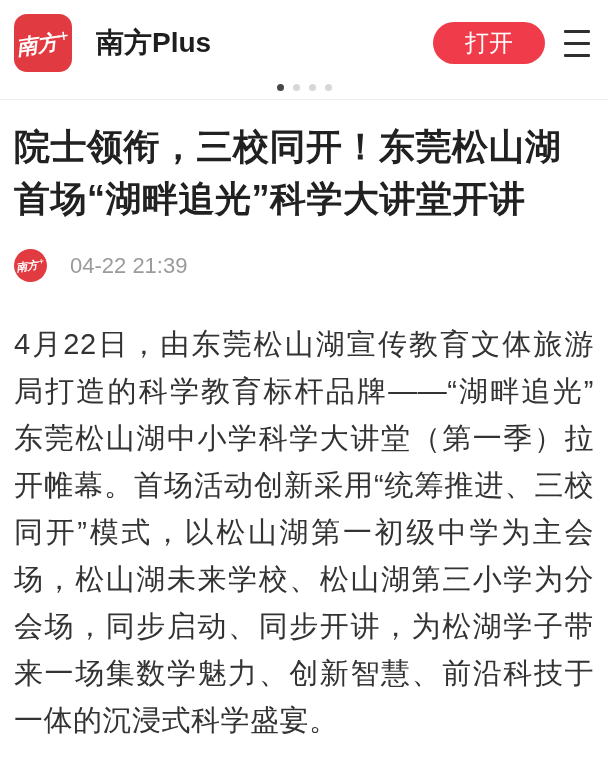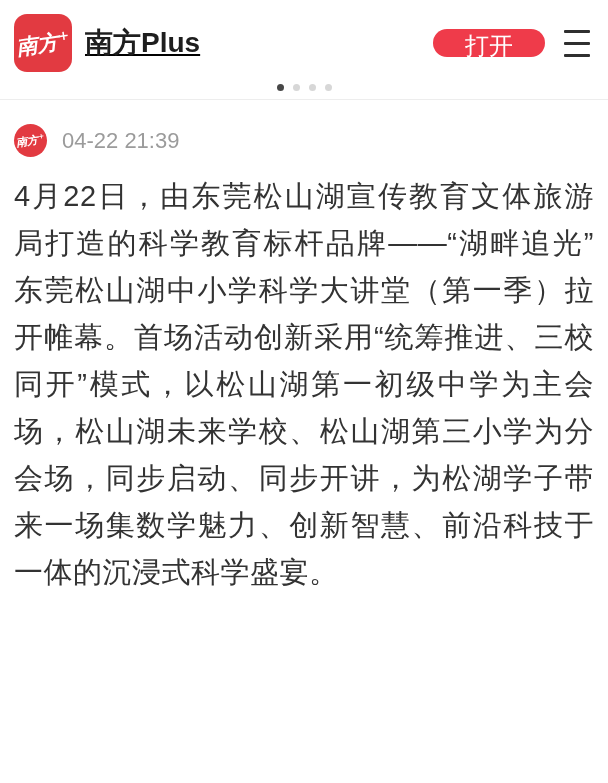--- a/index.html
+++ b/index.html
@@ -44,37 +44,37 @@
     transform: rotate(-8deg);
     white-space: nowrap;
     line-height: 1;
   }
   .app-logo .logo-script { font-size: 21px; }
   .logo-plus {
     font-size: 0.62em;
     vertical-align: super;
     margin-left: 1px;
   }
-  .app-info { margin-left: 13px; min-width: 0; text-decoration: underline; }
+  .app-info { margin-left: 24px; min-width: 0; }
   .app-name {
     font-size: 28px;
     font-weight: 700;
     color: #1e1e1e;
     line-height: 1.15;
   }
   .app-tagline {
     font-size: 21px;
     color: #a6a6a6;
     margin-top: 5px;
     white-space: nowrap;
   }
   .open-btn {
     margin-left: auto;
     width: 112px;
-    height: 28px;
+    height: 42px;
     border: none;
     border-radius: 22px;
     background: var(--accent-red);
     color: #ffffff;
     font-size: 24px;
     font-family: inherit;
     cursor: pointer;
     flex-shrink: 0;
   }
   .menu-btn {
@@ -142,27 +142,27 @@
     justify-content: center;
     flex-shrink: 0;
   }
   .byline-badge .logo-script { font-size: 11px; }
   .authors {
     margin-left: 12px;
     font-size: 22px;
     color: var(--muted-gray);
   }
   .timestamp {
-    margin-left: 15px;
+    margin-left: 23px;
     font-size: 22px;
     color: var(--muted-gray);
     text-align: center;
   }
   .body-text {
-    margin: 16px 0 0 0;
+    margin: 39px 0 0 0;
     font-size: 29px;
     line-height: 47px;
     color: var(--body-color);
     text-align: justify;
     letter-spacing: 0.5px;
   }
 </style>
 </head>
 <body>
 
@@ -185,20 +185,21 @@
 
   <div class="dots">
       <span class="dot active"></span>
       <span class="dot"></span>
       <span class="dot"></span>
       <span class="dot"></span>
     </div>
   <div class="divider"></div>
 
   <main class="article">
+    <h1 class="article-title">院士领衔，三校同开！东莞松山湖首场“湖畔追光”科学大讲堂开讲</h1>
 
     <div class="byline">
       <span class="byline-badge">
         <span class="logo-script"><span>南方</span><span class="logo-plus">+</span></span>
       </span>
       <span class="timestamp">04-22 21:39</span>
     </div>
 
     <p class="body-text">4月22日，由东莞松山湖宣传教育文体旅游局打造的科学教育标杆品牌——“湖畔追光”东莞松山湖中小学科学大讲堂（第一季）拉开帷幕。首场活动创新采用“统筹推进、三校同开”模式，以松山湖第一初级中学为主会场，松山湖未来学校、松山湖第三小学为分会场，同步启动、同步开讲，为松湖学子带来一场集数学魅力、创新智慧、前沿科技于一体的沉浸式科学盛宴。</p>
   </main>

